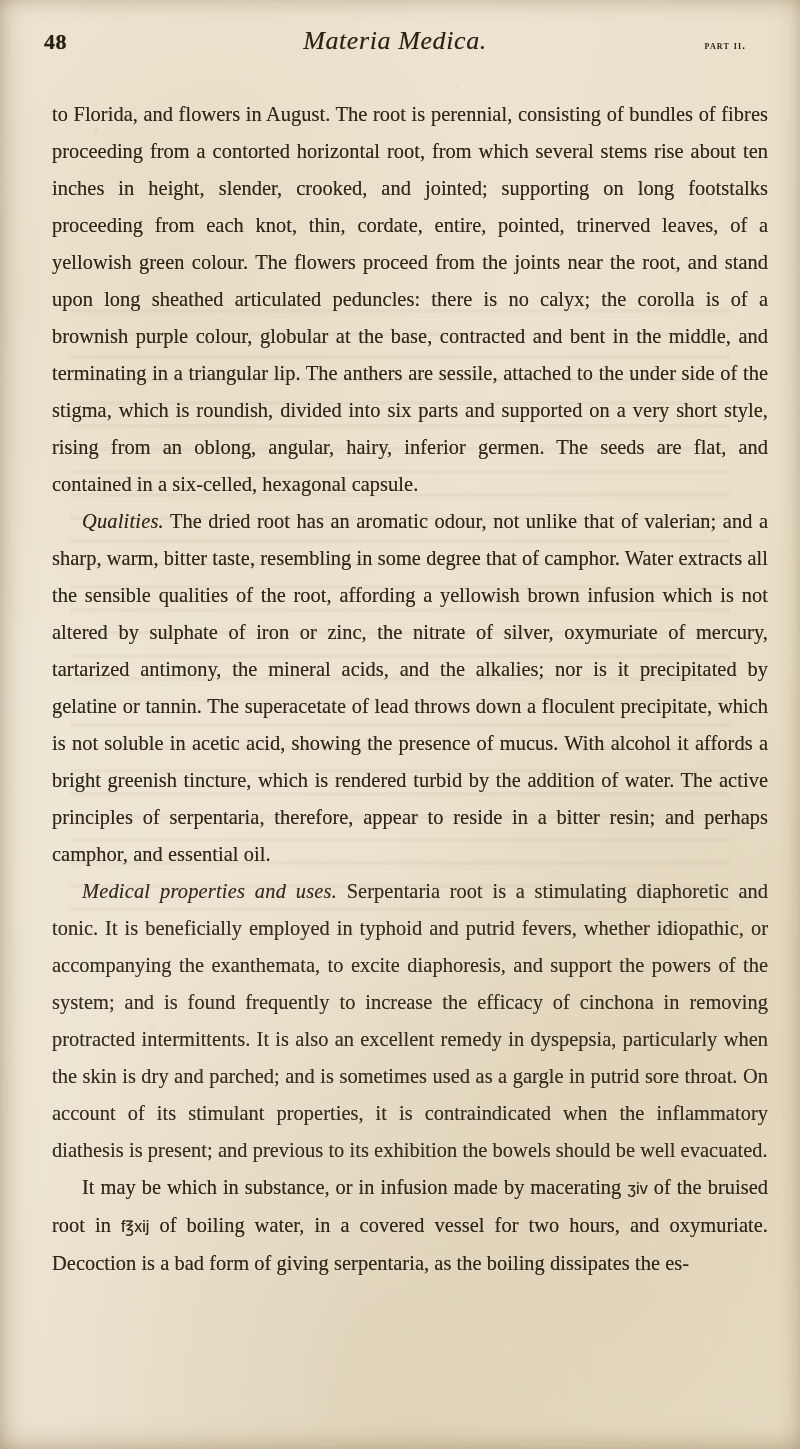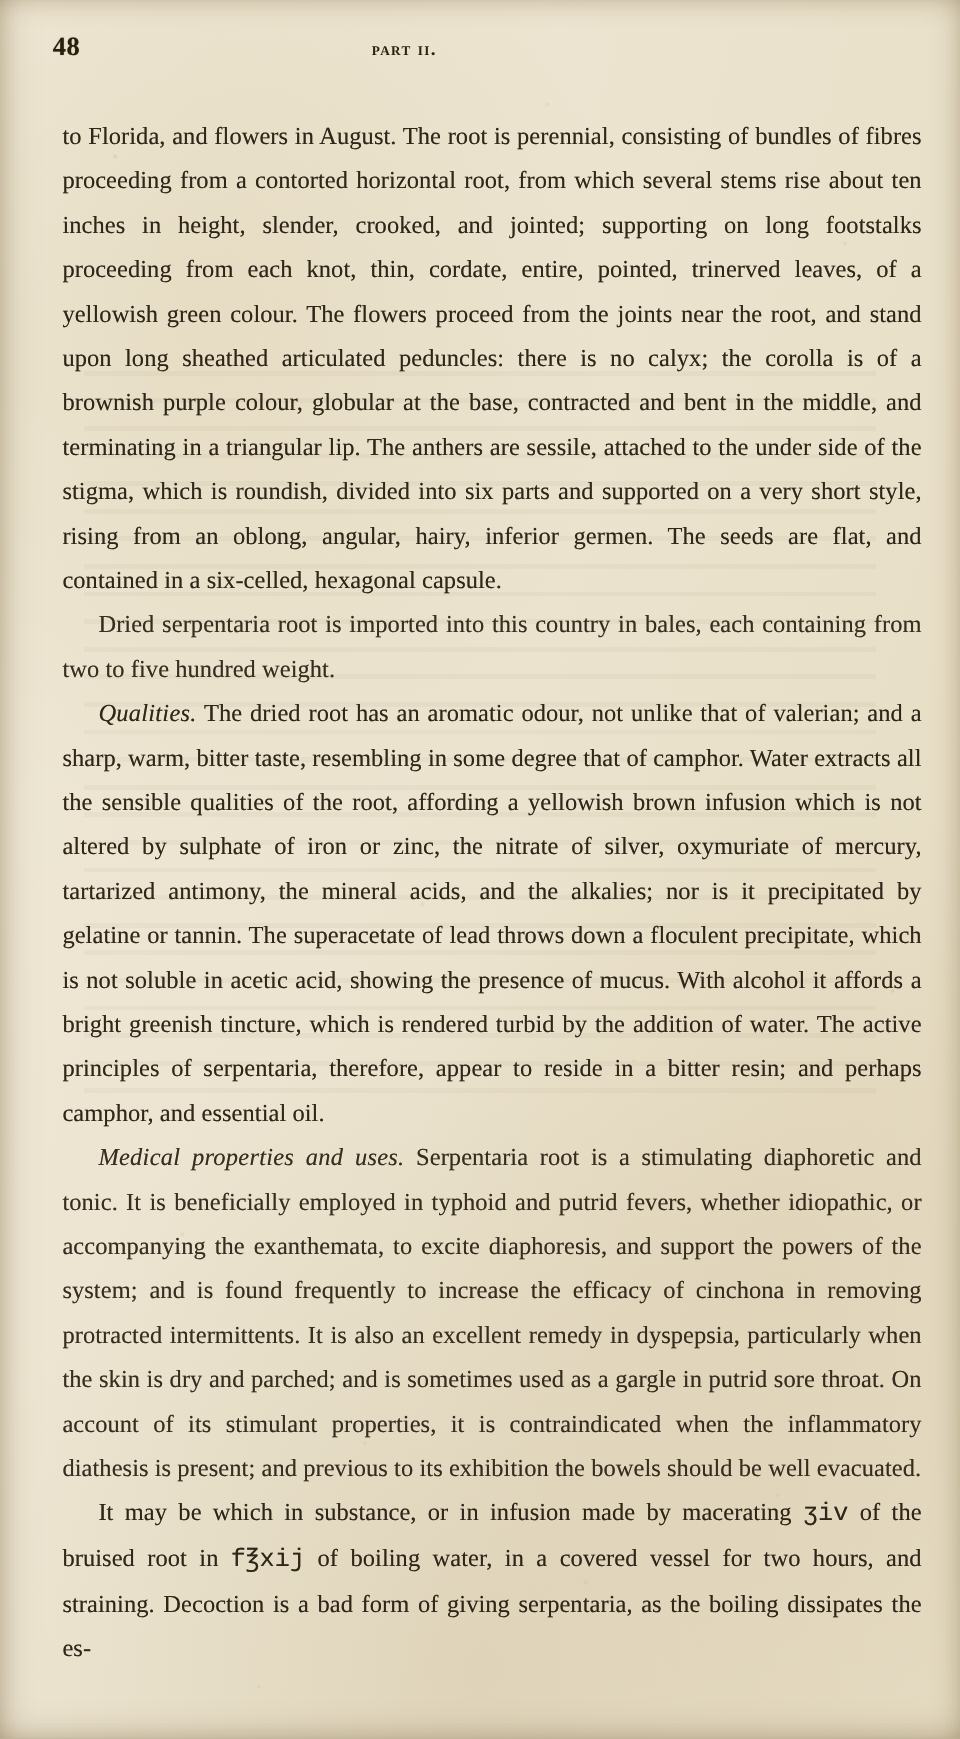--- a/index.html
+++ b/index.html
@@ -91,21 +91,21 @@
     text-align: center;
     font-style: italic;
     font-size: 26px;
     letter-spacing: 0.6px;
     color: #2b2212;
     text-shadow: 0 0 0.7px rgba(43,34,18,0.45);
   }
   .partmark {
     width: 160px;
     text-align: right;
-    font-size: 16px;
+    font-size: 11px;
     font-variant: small-caps;
     text-transform: lowercase;
     letter-spacing: 1.1px;
     font-weight: bold;
     color: #2b2212;
     padding-right: 18px;
   }
 
   
   .body {
@@ -126,22 +126,22 @@
   }
   p.para.indent { text-indent: 30px; }
   p.para.cont   { text-indent: 0; }
 
   .run-in {
     font-style: italic;
     letter-spacing: 0.2px;
   }
 
   .apoth {
-    font-family: Liberation Mono, monospace;
-    font-size: 21px;
+    font-family: Liberation Sans, sans-serif;
+    font-size: 16px;
   }
 
   
   .ink-1 { opacity: 0.97; }
   .ink-2 { opacity: 0.93; }
 
   .edge-shadow {
     position: absolute;
     inset: 0;
     pointer-events: none;
@@ -156,32 +156,32 @@
 <body>
 
 <div class="page">
   <div class="grain"></div>
   <div class="showthrough"></div>
 
   <div class="content">
 
     <div class="runninghead">
       <div class="folio">48</div>
+      <div class="runtitle">Materia Medica.</div>
       <div class="partmark">PART II.</div>
     </div>
 
     <div class="body">
 
       <p class="para cont ink-1">to Florida, and flowers in August. The root is perennial, consisting of bundles of fibres proceeding from a contorted horizontal root, from which several stems rise about ten inches in height, slender, crooked, and jointed; supporting on long footstalks proceeding from each knot, thin, cordate, entire, pointed, trinerved leaves, of a yellowish green colour. The flowers proceed from the joints near the root, and stand upon long sheathed articulated peduncles: there is no calyx; the corolla is of a brownish purple colour, globular at the base, contracted and bent in the middle, and terminating in a triangular lip. The anthers are sessile, attached to the under side of the stigma, which is roundish, divided into six parts and supported on a very short style, rising from an oblong, angular, hairy, inferior germen. The seeds are flat, and contained in a six-celled, hexagonal capsule.</p>
 
-      <p class="para indent ink-2">Dried serpentaria root is imported into this country in bales, each containing from two to five hundred weight.</p>
 
       <p class="para indent ink-1"><span class="run-in">Qualities.</span><span> The dried root has an aromatic odour, not unlike that of valerian; and a sharp, warm, bitter taste, resembling in some degree that of camphor. Water extracts all the sensible qualities of the root, affording a yellowish brown infusion which is not altered by sulphate of iron or zinc, the nitrate of silver, oxymuriate of mercury, tartarized antimony, the mineral acids, and the alkalies; nor is it precipitated by gelatine or tannin. The superacetate of lead throws down a floculent precipitate, which is not soluble in acetic acid, showing the presence of mucus. With alcohol it affords a bright greenish tincture, which is rendered turbid by the addition of water. The active principles of serpentaria, therefore, appear to reside in a bitter resin; and perhaps camphor, and essential oil.</span></p>
 
       <p class="para indent ink-2"><span class="run-in">Medical properties and uses.</span><span> Serpentaria root is a stimulating diaphoretic and tonic. It is beneficially employed in typhoid and putrid fevers, whether idiopathic, or accompanying the exanthemata, to excite diaphoresis, and support the powers of the system; and is found frequently to increase the efficacy of cinchona in removing protracted intermittents. It is also an excellent remedy in dyspepsia, particularly when the skin is dry and parched; and is sometimes used as a gargle in putrid sore throat. On account of its stimulant properties, it is contraindicated when the inflammatory diathesis is present; and previous to its exhibition the bowels should be well evacuated.</span></p>
 
-      <p class="para indent ink-1"><span>It may be which in substance, or in infusion made by macerating </span><span class="apoth">ʒiv</span><span> of the bruised root in </span><span class="apoth">f℥xij</span><span> of boiling water, in a covered vessel for two hours, and straining. Decoction is a bad form of giving serpentaria, as the boiling dissipates the es-</span></p>
+      <p class="para indent ink-1"><span>It may be which in substance, or in infusion made by macerating </span><span class="apoth">ʒiv</span><span> of the bruised root in </span><span class="apoth">f℥xij</span><span> of boiling water, in a covered vessel for two hours, and oxymuriate. Decoction is a bad form of giving serpentaria, as the boiling dissipates the es-</span></p>
 
     </div>
   </div>
 
   <div class="edge-shadow"></div>
 </div>
 
 </body></html>

